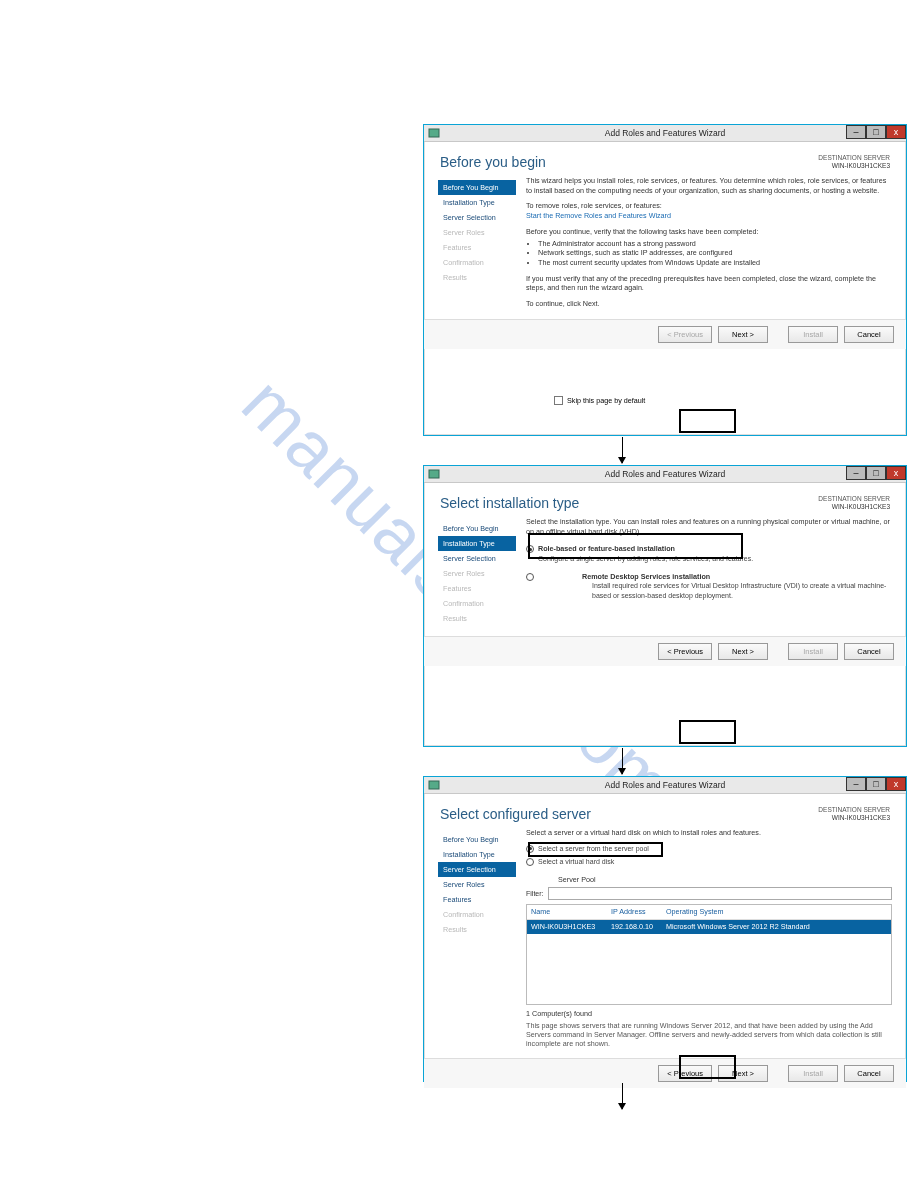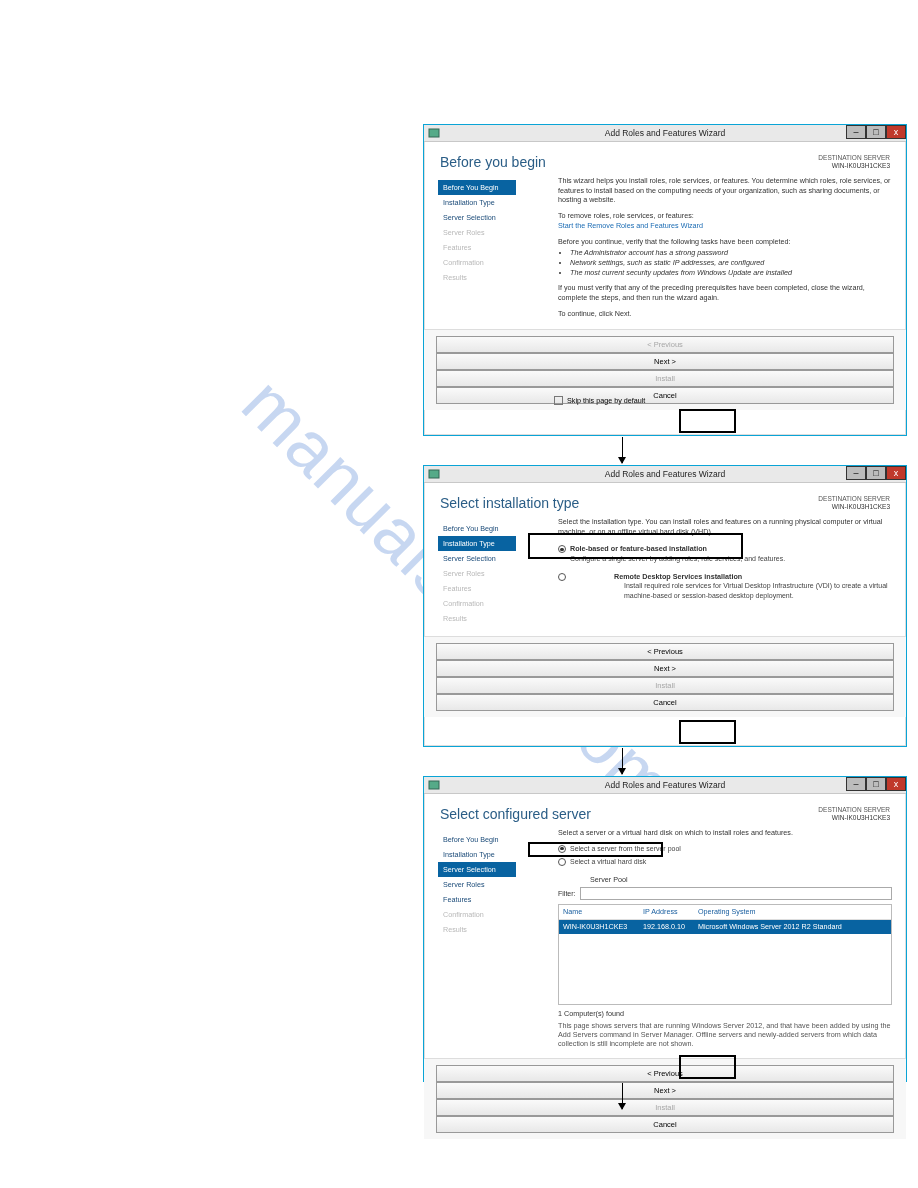--- a/index.html
+++ b/index.html
@@ -31,28 +31,28 @@
   .dest { text-align: right; font-size: 6.5px; color: #555; line-height: 1.2; }
   .dest .lbl { color:#555; }
   .dest .srv { color:#333; }
   .body { display: flex; padding: 0 14px 10px 14px; gap: 10px; }
   .sidebar { width: 78px; padding-top: 4px; }
   .sidebar .nav-item {
     font-size: 7.2px; padding: 3px 5px; color: #1a4a78; cursor: pointer; white-space: nowrap;
   }
   .sidebar .nav-item.active { background:#0863a1; color:#fff; }
   .sidebar .nav-item.disabled { color:#b8b8b8; }
-  .content { flex: 1; color:#333; line-height: 1.35; margin-left: 32px; }
+  .content { flex: 1; color:#333; line-height: 1.35; }
   .content p, .content div { font-size: 7.2px; }
   .content .link { color:#1a6bb3; }
-  .content ul { list-style: disc; padding-left: 12px; margin: 2px 0; font-style: italic; }
+  .content ul { list-style: disc; padding-left: 12px; margin: 2px 0; }
   .content ul li { font-size:7.2px; }
   .skipbox { position:absolute; left:130px; bottom:30px; font-size:7.2px; display:flex; align-items:center; gap:4px; }
   .footer {
-    border-top: 1px solid #ddd; padding: 6px 12px; display:flex; justify-content:flex-end; gap:0; background:#f7f7f7;flex-direction:column;
+    border-top: 1px solid #ddd; padding: 6px 12px; display:flex; justify-content:flex-end; gap:6px; background:#f7f7f7;
   }
   .btn {
     min-width: 50px; height: 17px; border: 1px solid #999; background: linear-gradient(#fafafa,#e8e8e8);
     font-size: 7.5px; display:flex; align-items:center; justify-content:center; padding:0 8px;
   }
   .btn.disabled { color:#a7a7a7; }
   .highlight-box { border: 2.2px solid #000; position: absolute; pointer-events:none; }
   .radio-row { display:flex; align-items:flex-start; gap:4px; padding:2px 0; }
   .radio-row .dot { width:8px; height:8px; border:1px solid #555; border-radius:50%; display:inline-flex; align-items:center; justify-content:center; margin-top:1px; flex-shrink:0;}
   .radio-row .dot.checked::after { content:""; width:3.5px; height:3.5px; background:#333; border-radius:50%; }

